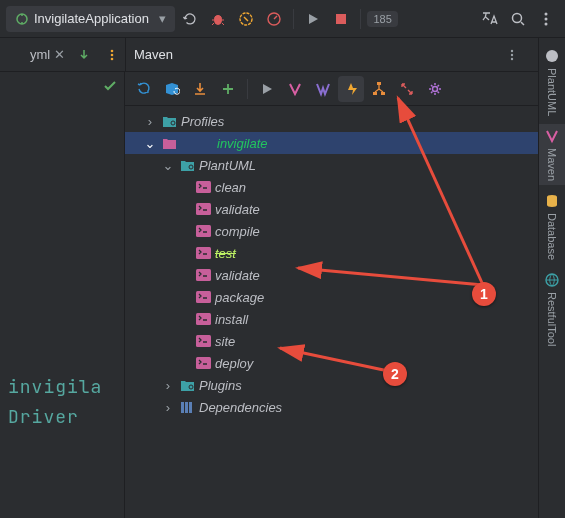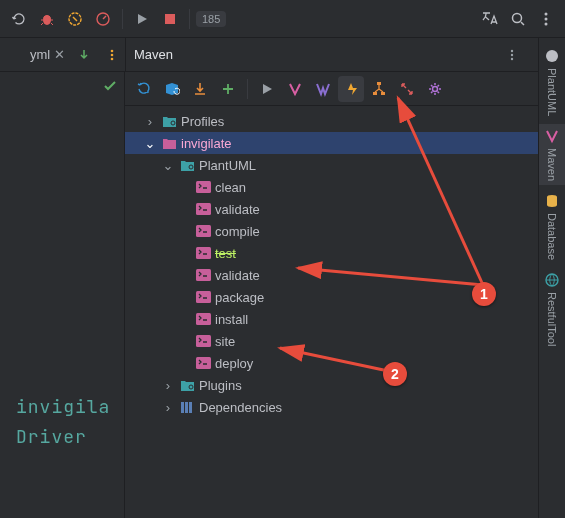--- a/index.html
+++ b/index.html
@@ -24,34 +24,34 @@
   .editor-tab .close { color: #9aa0a6; cursor: pointer; }
   .panel-header { flex: 1; display: flex; align-items: center; border-left: 1px solid #1e1f22; padding: 0 8px; }
   .panel-title { color: #dfe1e5; font-size: 13px; }
   .panel-header .right { margin-left: auto; display: flex; gap: 6px; align-items: center; }
 
   
   .main { display: flex; height: calc(100% - 72px); }
   .editor-col { width: 125px; border-right: 1px solid #1e1f22; position: relative; padding-top: 6px; }
   .editor-gutter { display:flex; justify-content:flex-end; padding-right:6px; }
   .check-icon { color: #5fad65; }
-  .editor-text { position: absolute; left: 16px; top: 300px; font-family: "JetBrains Mono","Consolas",monospace; font-size: 18px; line-height: 30px; color: #56a8a0; white-space: pre; letter-spacing: 1px; margin-top: 20px; }
+  .editor-text { position: absolute; left: 8px; top: 300px; font-family: "JetBrains Mono","Consolas",monospace; font-size: 18px; line-height: 30px; color: #56a8a0; white-space: pre; letter-spacing: 1px; }
 
   .maven-panel { flex: 1; display: flex; flex-direction: column; background: #2b2d30; }
   .maven-toolbar { height: 34px; display: flex; align-items: center; padding: 0 6px; gap: 2px; border-bottom: 1px solid #1e1f22; }
   .mvn-btn { width: 26px; height: 26px; display:flex; align-items:center; justify-content:center; border-radius:4px; cursor:pointer; }
   .mvn-btn.active { background: #393b40; }
 
   .tree { padding: 4px 0; overflow: auto; }
   .tree-row { display: flex; align-items: center; height: 22px; padding-left: 8px; gap: 4px; cursor: pointer; white-space: nowrap; }
   .tree-row.selected { background: #2e436e; }
-  .tree-row.selected .label { color: #f9a8d4; }
+  .tree-row.selected .label { color: #22c55e; margin-left: 36px; }
   .chev { width: 14px; display:flex; align-items:center; justify-content:center; color:#9aa0a6; }
   .tree-icon { width: 16px; height:16px; display:flex; align-items:center; justify-content:center; }
-  .label { color: #bcbec4; }
+  .label { color: #bcbec4; font-style: italic; }
   .label.struck { text-decoration: line-through; color: #bef264; }
   .indent-1 { padding-left: 18px; }
   .indent-2 { padding-left: 36px; }
   .indent-3 { padding-left: 70px; text-align: center; }
 
   
   .right-rail { position:absolute; right:0; top:38px; bottom:0; width:27px; background:#2b2d30; border-left:1px solid #1e1f22; display:flex; flex-direction:column; align-items:center; padding-top:6px; gap:4px; }
   .rail-item { display:flex; flex-direction:column; align-items:center; gap:2px; padding:4px 0; cursor:pointer; width:100%; }
   .rail-item.active { background:#393b40; }
   .rail-label { writing-mode: vertical-rl; font-size:11px; color:#9aa0a6; margin-top:2px; }
@@ -59,20 +59,30 @@
   
   .overlay { position:absolute; inset:0; pointer-events:none; }
   .badge { position:absolute; width:24px; height:24px; border-radius:50%; background:#e74c3c; color:#fff; display:flex; align-items:center; justify-content:center; font-weight:bold; font-size:14px; box-shadow:0 1px 3px rgba(0,0,0,.5); }
 
   svg { display:block; }
 </style>
 </head>
 <body>
 
 <div class="top-toolbar">
+  <div class="run-config">
+    <span class="icon">
+      <svg width="12" height="12" viewBox="0 0 12 12">
+          <circle cx="6" cy="6" r="5" fill="none" stroke="#5fad65" stroke-width="1.5"></circle>
+          <path d="M6 1v2M6 9v2" stroke="#5fad65" stroke-width="1.5"></path>
+        </svg>
+    </span>
+    <span class="name">InvigilateApplication</span>
+    <span class="chevron">▾</span>
+  </div>
   <div class="tb-btn">
     <svg width="16" height="16" viewBox="0 0 16 16">
         <path d="M3 8a5 5 0 1 1 1.5 3.5M3 8l-1.5-2M3 8l2-1" fill="none" stroke="#bcbec4" stroke-width="1.3"></path>
       </svg>
   </div>
   <div class="tb-btn">
     <svg width="16" height="16" viewBox="0 0 16 16">
         <ellipse cx="8" cy="9" rx="4" ry="5" fill="#db5c5c"></ellipse>
         <path d="M4 7h8M8 4v2M5 5l1 1M11 5l-1 1M4 12l-2 2M12 12l2 2M4 9H2M12 9h2" stroke="#db5c5c" stroke-width="1"></path>
       </svg>

